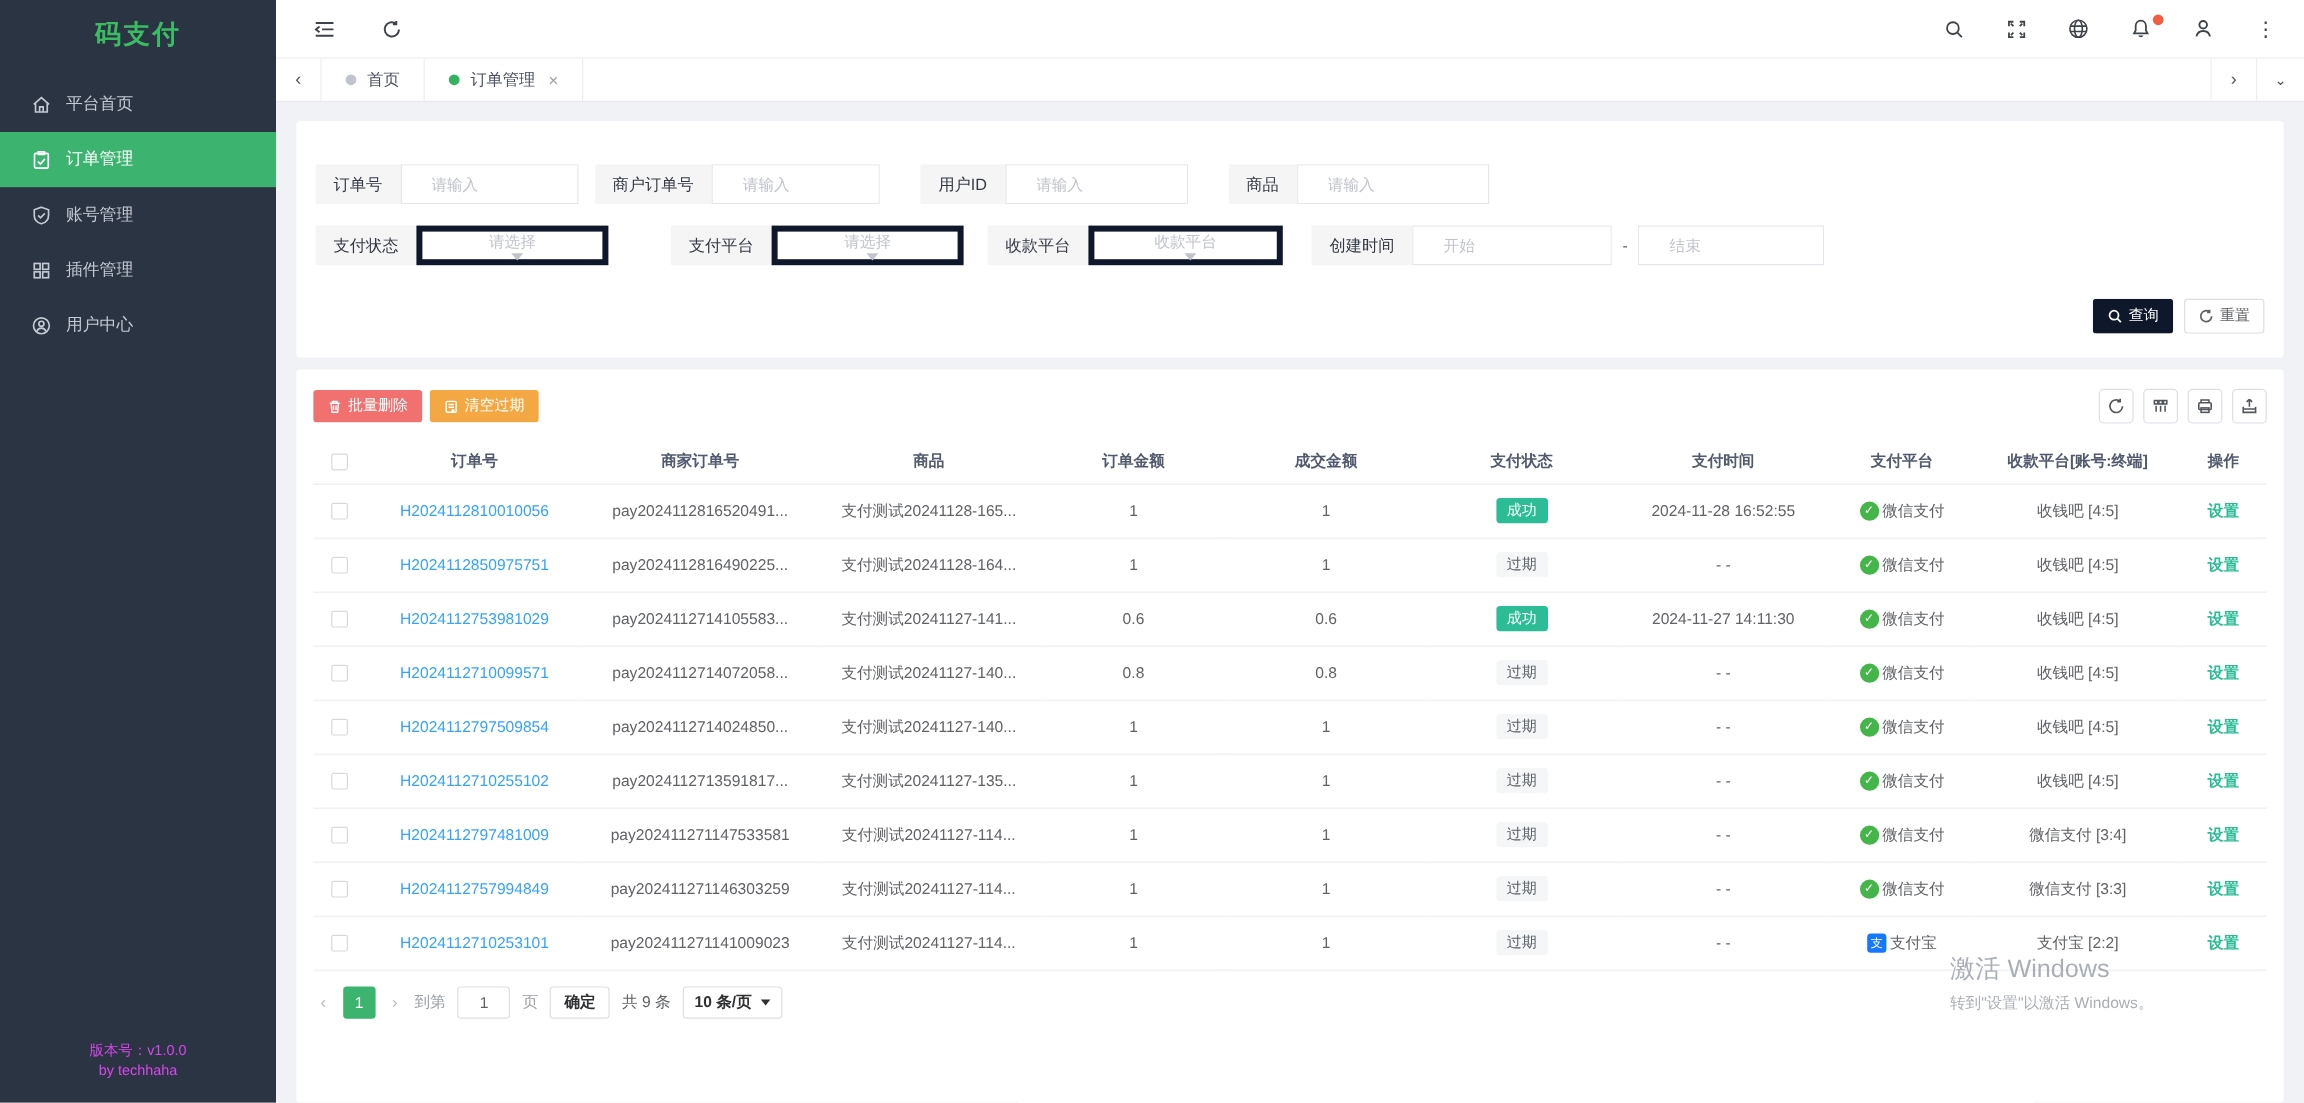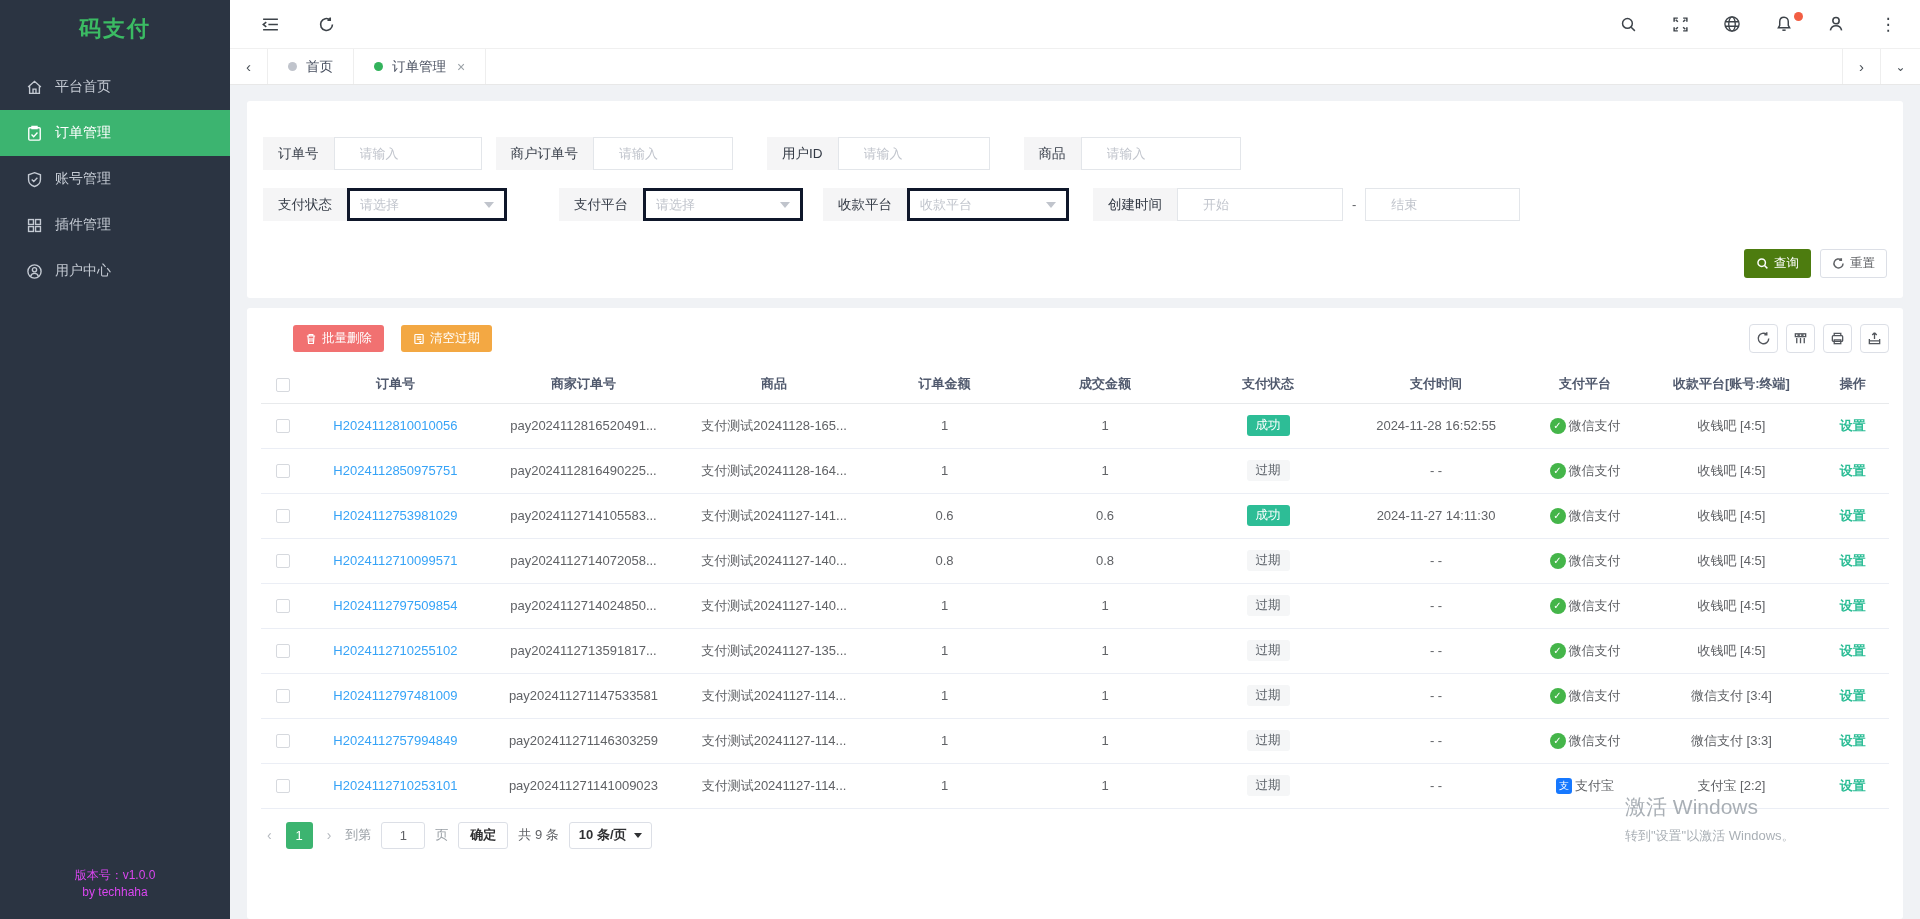--- a/index.html
+++ b/index.html
@@ -42,34 +42,34 @@
   
   .content { flex:1; padding:16px 17px 0; display:flex; flex-direction:column; overflow:hidden; position:relative; }
   .card { background:#fff; border-radius:3px; }
   .filter-card { padding:36px 16px 20px; margin-bottom:10px; }
   .frow { display:flex; margin-bottom:18px; }
   .fgroup { display:flex; height:33px; }
   .flabel { background:#f5f5f6; display:flex; align-items:center; padding:0 15px; font-size:13.5px; color:#333a45; white-space:nowrap; }
   .finput { border:1px solid #e3e6ea; background:#fff; display:flex; align-items:center; }
   .finput input { border:none; outline:none; width:100%; height:100%; padding:0 25px; font-size:13px; color:#606266; font-family:inherit; }
   .finput input::placeholder { color:#c0c4cc; }
-  .fselect { border:3px solid #0f172a; background:#fff; display:flex; align-items:center; justify-content:space-between; padding:0 10px; font-size:13px; color:#c0c4cc; cursor:pointer; }
+  .fselect { border:5px solid #0f172a; background:#fff; display:flex; align-items:center; justify-content:space-between; padding:0 10px; font-size:13px; color:#c0c4cc; cursor:pointer;flex-direction:column; }
   .caret { width:0; height:0; border-left:5px solid transparent; border-right:5px solid transparent; border-top:6px solid #c0c4cc; margin-left:8px; }
   .dash { color:#606266; margin:0 9px; font-size:13px; align-self:center; }
   .fbtn-row { display:flex; justify-content:flex-end; gap:9px; margin-top:28px; }
   .btn { height:29px; display:inline-flex; align-items:center; gap:5px; padding:0 11px; font-size:12.5px; border-radius:3px; cursor:pointer; border:1px solid transparent; }
   .btn svg { stroke:#fff; }
-  .btn-green { background:#4d7c0f; color:#fff; }
+  .btn-green { background:#0f172a; color:#fff; }
   .btn-plain { background:#fff; color:#606266; border-color:#dcdfe6; }
   .btn-plain svg { stroke:#606266; }
 
   
   .table-card { flex:1; padding:16px 14px 0; display:flex; flex-direction:column; position:relative; }
   .t-toolbar { display:flex; align-items:center; margin-bottom:12px; }
-  .batch-btns { display:flex; gap:17px;margin-left:32px; }
+  .batch-btns { display:flex; gap:6px; }
   .btn-danger { background:#f17171; color:#fff; height:27px; font-size:12.5px; }
   .btn-warn { background:#f3a843; color:#fff; height:27px; font-size:12.5px; }
   .icon-btns { margin-left:auto; display:flex; gap:8px; }
   .icon-btn { width:29px; height:29px; border:1px solid #dcdfe6; border-radius:4px; background:#fff; display:flex; align-items:center; justify-content:center; cursor:pointer; }
   .icon-btn svg { stroke:#52565c; }
 
   table { width:100%; border-collapse:collapse; table-layout:fixed; }
   th, td { text-align:center; font-size:13px; padding:0 4px; overflow:hidden; white-space:nowrap; }
   thead th { height:38px; color:#515a6e; font-weight:bold; border-bottom:1px solid #e8eaec; }
   tbody td { height:45px; color:#606266; border-bottom:1px solid #ebeef5; }

